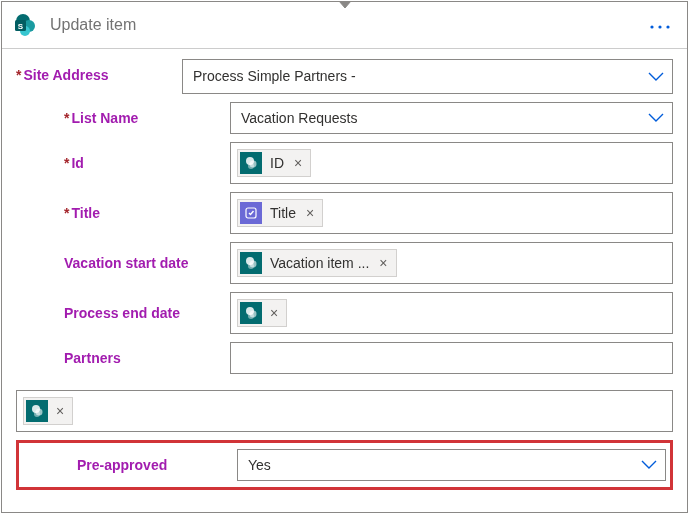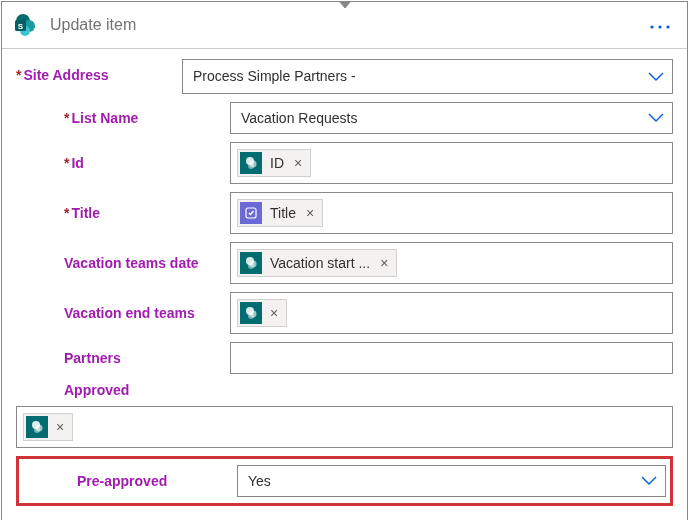--- a/index.html
+++ b/index.html
@@ -216,59 +216,58 @@
                 <path d="M5 7 L6.5 8.5 L9.5 5" fill="none" stroke="#fff" stroke-width="1.4"></path>
               </svg>
           </span>
           <span class="tlabel">Title</span>
           <span class="remove">×</span>
         </span>
       </div>
     </div>
 
     <div class="row center">
-      <div class="label center">Vacation teams date</div>
-      <div class="control">
-        <span class="token">
-          <span class="ticon sp">
-            <svg width="14" height="14" viewBox="0 0 14 14">
-                <circle cx="6" cy="5" r="4" fill="#fff" opacity="0.85"></circle>
-                <circle cx="9" cy="8" r="3.5" fill="#fff" opacity="0.6"></circle>
-                <circle cx="7" cy="10" r="3" fill="#fff" opacity="0.45"></circle>
-              </svg>
-          </span>
-          <span class="tlabel">Vacation start ...</span>
-          <span class="remove">×</span>
-        </span>
-      </div>
-    </div>
-
-    <div class="row center">
-      <div class="label center">Vacation end teams</div>
+      <div class="label center">Vacation start date</div>
+      <div class="control">
+        <span class="token">
+          <span class="ticon sp">
+            <svg width="14" height="14" viewBox="0 0 14 14">
+                <circle cx="6" cy="5" r="4" fill="#fff" opacity="0.85"></circle>
+                <circle cx="9" cy="8" r="3.5" fill="#fff" opacity="0.6"></circle>
+                <circle cx="7" cy="10" r="3" fill="#fff" opacity="0.45"></circle>
+              </svg>
+          </span>
+          <span class="tlabel">Vacation item ...</span>
+          <span class="remove">×</span>
+        </span>
+      </div>
+    </div>
+
+    <div class="row center">
+      <div class="label center">Process end date</div>
       <div class="control">
         <span class="token">
           <span class="ticon sp">
             <svg width="14" height="14" viewBox="0 0 14 14">
                 <circle cx="6" cy="5" r="4" fill="#fff" opacity="0.85"></circle>
                 <circle cx="9" cy="8" r="3.5" fill="#fff" opacity="0.6"></circle>
                 <circle cx="7" cy="10" r="3" fill="#fff" opacity="0.45"></circle>
               </svg>
           </span>
           <span class="remove">×</span>
         </span>
       </div>
     </div>
 
     <div class="row center">
       <div class="label center">Partners</div>
       <div class="control"></div>
     </div>
 
     <div class="row center">
-      <div class="label center">Approved</div>
     </div>
 
     <div class="row center">
       <div class="control">
         <span class="token">
           <span class="ticon sp">
             <svg width="14" height="14" viewBox="0 0 14 14">
                 <circle cx="6" cy="5" r="4" fill="#fff" opacity="0.85"></circle>
                 <circle cx="9" cy="8" r="3.5" fill="#fff" opacity="0.6"></circle>
                 <circle cx="7" cy="10" r="3" fill="#fff" opacity="0.45"></circle>

